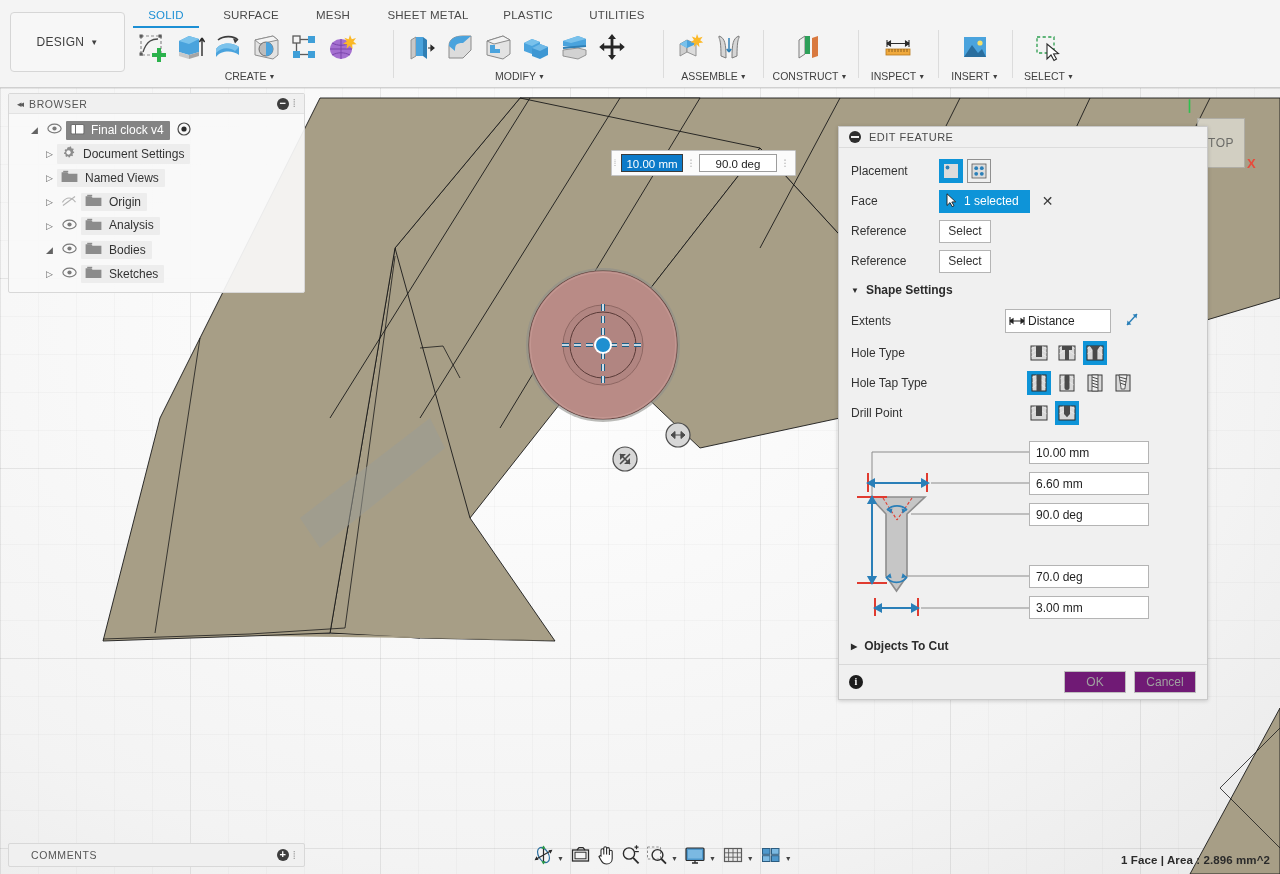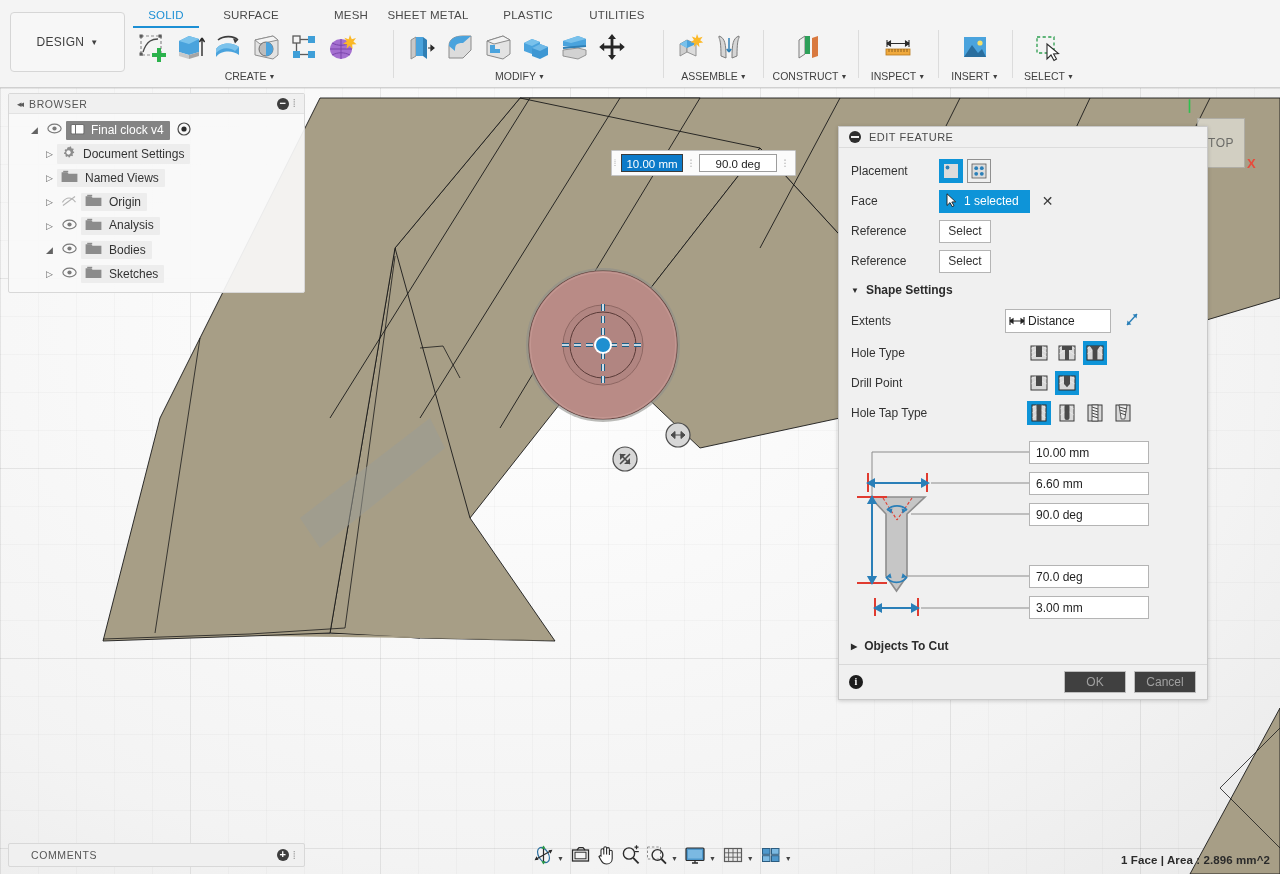--- a/index.html
+++ b/index.html
@@ -174,21 +174,21 @@
   #dlg-foot{
     height:34px;border-top:1px solid #d9d9d9;display:flex;align-items:center;
     padding:0 11px 0 10px;
   }
   #info-icon{
     width:14px;height:14px;border-radius:50%;background:#1d1d1d;color:#fff;
     font-size:10px;line-height:14px;text-align:center;font-weight:bold;font-family:"Liberation Serif",serif;
   }
   .foot-sp{flex:1;}
   .fbtn{
-    width:62px;height:22px;border:1px solid #bdbdbd;background:#404040;
+    width:62px;height:22px;border:1px solid #bdbdbd;background:#701a75;
     font-size:12px;color:#a0a0a0;display:flex;align-items:center;justify-content:center;
     margin-left:8px;box-sizing:border-box;
   }
 </style>
 </head>
 <body>
 
 <div id="app">
 
   <div id="canvas">
@@ -268,21 +268,21 @@
       <span class="caret">▼</span>
     </div>
 
     <div class="tabrow">
       <div class="wtab active" style="left:140px;width:52px;">
         <span>SOLID</span>
       </div>
       <div class="wtab" style="left:214px;width:74px;">
         <span>SURFACE</span>
       </div>
-      <div class="wtab" style="left:324px;width:54px;">
+      <div class="wtab" style="left:306px;width:54px;">
         <span>MESH</span>
       </div>
       <div class="wtab" style="left:376px;width:104px;">
         <span>SHEET METAL</span>
       </div>
       <div class="wtab" style="left:495px;width:66px;">
         <span>PLASTIC</span>
       </div>
       <div class="wtab" style="left:578px;width:78px;">
         <span>UTILITIES</span>
@@ -763,50 +763,20 @@
                   <line x1="2" y1="11" x2="7" y2="7.5"></line>
                   <line x1="15" y1="3" x2="18" y2="6"></line>
                   <line x1="13" y1="8" x2="18" y2="12"></line>
               </g>
             </svg>
           </div>
         </div>
       </div>
 
       <div class="drow" style="min-height:30px;">
-        <div class="dlabel">Drill Point</div>
-        <div class="seg" style="margin-left:88px;">
-          <div class="sbtn">
-            <svg width="20" height="20" viewBox="0 0 20 20">
-              <rect x="2" y="3" width="16" height="14" fill="#d9d9d9" stroke="#3a3a3a" stroke-width="1"></rect>
-              <rect x="7" y="3" width="6" height="10" fill="#4a4a4a"></rect>
-              <g stroke="#ffffff" stroke-width="0.7" opacity="0.5">
-                <line x1="2" y1="6" x2="7" y2="3"></line>
-                  <line x1="2" y1="11" x2="7" y2="8"></line>
-                  <line x1="13" y1="3" x2="18" y2="6"></line>
-                  <line x1="13" y1="8" x2="18" y2="11"></line>
-              </g>
-            </svg>
-          </div>
-          <div class="sbtn on">
-            <svg width="20" height="20" viewBox="0 0 20 20">
-              <rect x="2" y="3" width="16" height="14" fill="#d9d9d9" stroke="#2a2a2a" stroke-width="1"></rect>
-              <path d="M7,3 h6 v8 l-3,3.2 l-3,-3.2 z" fill="#4a4a4a"></path>
-              <g stroke="#ffffff" stroke-width="0.7" opacity="0.5">
-                <line x1="2" y1="6" x2="7" y2="3"></line>
-                  <line x1="2" y1="11" x2="7" y2="8"></line>
-                  <line x1="13" y1="3" x2="18" y2="6"></line>
-                  <line x1="13" y1="8" x2="18" y2="11"></line>
-              </g>
-            </svg>
-          </div>
-        </div>
-      </div>
-
-      <div class="drow" style="min-height:30px;">
         <div class="dlabel">Hole Tap Type</div>
         <div class="seg" style="margin-left:88px;">
           <div class="sbtn on">
             <svg width="20" height="20" viewBox="0 0 20 20">
               <rect x="3" y="2" width="14" height="16" fill="#d9d9d9" stroke="#2a2a2a" stroke-width="1"></rect>
               <rect x="7.5" y="2" width="5" height="16" fill="#4a4a4a"></rect>
               <g stroke="#ffffff" stroke-width="0.7" opacity="0.55">
                 <line x1="3" y1="5" x2="7.5" y2="2"></line>
                   <line x1="3" y1="10" x2="7.5" y2="7"></line>
                   <line x1="3" y1="15" x2="7.5" y2="12"></line>
@@ -847,20 +817,50 @@
               <g stroke="#3a3a3a" stroke-width="0.9">
                 <line x1="6.3" y1="4" x2="13.7" y2="6"></line>
                   <line x1="6.8" y1="7" x2="13.2" y2="9"></line>
                   <line x1="7.3" y1="10" x2="12.7" y2="12"></line>
               </g>
             </svg>
           </div>
         </div>
       </div>
 
+      <div class="drow" style="min-height:30px;">
+        <div class="dlabel">Drill Point</div>
+        <div class="seg" style="margin-left:88px;">
+          <div class="sbtn">
+            <svg width="20" height="20" viewBox="0 0 20 20">
+              <rect x="2" y="3" width="16" height="14" fill="#d9d9d9" stroke="#3a3a3a" stroke-width="1"></rect>
+              <rect x="7" y="3" width="6" height="10" fill="#4a4a4a"></rect>
+              <g stroke="#ffffff" stroke-width="0.7" opacity="0.5">
+                <line x1="2" y1="6" x2="7" y2="3"></line>
+                  <line x1="2" y1="11" x2="7" y2="8"></line>
+                  <line x1="13" y1="3" x2="18" y2="6"></line>
+                  <line x1="13" y1="8" x2="18" y2="11"></line>
+              </g>
+            </svg>
+          </div>
+          <div class="sbtn on">
+            <svg width="20" height="20" viewBox="0 0 20 20">
+              <rect x="2" y="3" width="16" height="14" fill="#d9d9d9" stroke="#2a2a2a" stroke-width="1"></rect>
+              <path d="M7,3 h6 v8 l-3,3.2 l-3,-3.2 z" fill="#4a4a4a"></path>
+              <g stroke="#ffffff" stroke-width="0.7" opacity="0.5">
+                <line x1="2" y1="6" x2="7" y2="3"></line>
+                  <line x1="2" y1="11" x2="7" y2="8"></line>
+                  <line x1="13" y1="3" x2="18" y2="6"></line>
+                  <line x1="13" y1="8" x2="18" y2="11"></line>
+              </g>
+            </svg>
+          </div>
+        </div>
+      </div>
+
       <div id="dimwrap">
         <svg width="370" height="190">
 
           <polyline points="33,16 33,62 1030,16" fill="none" stroke="#8b8b8b" stroke-width="0"></polyline>
           <path d="M33,16 H190" stroke="#8c8c8c" stroke-width="1"></path>
           <path d="M33,16 V62" stroke="#8c8c8c" stroke-width="1"></path>
           <path d="M92,47 H190" stroke="#8c8c8c" stroke-width="1"></path>
           <path d="M72,78 H190" stroke="#8c8c8c" stroke-width="1"></path>
           <path d="M63,140 H190" stroke="#8c8c8c" stroke-width="1"></path>
           <path d="M82,172 H190" stroke="#8c8c8c" stroke-width="1"></path>

